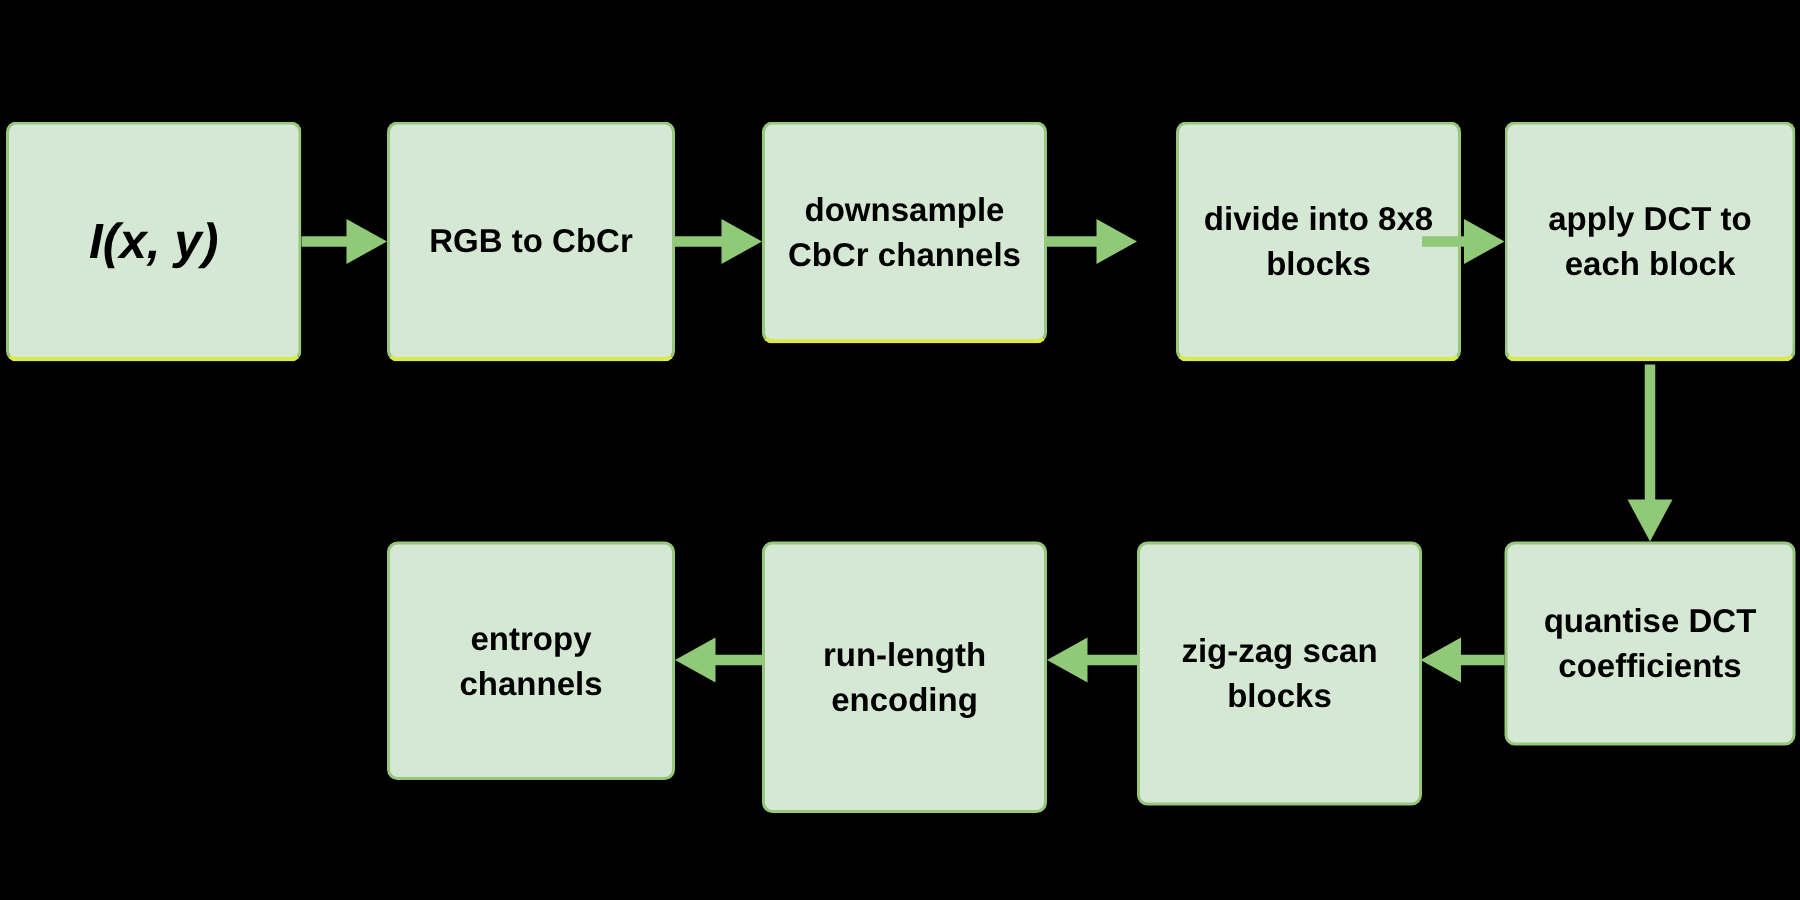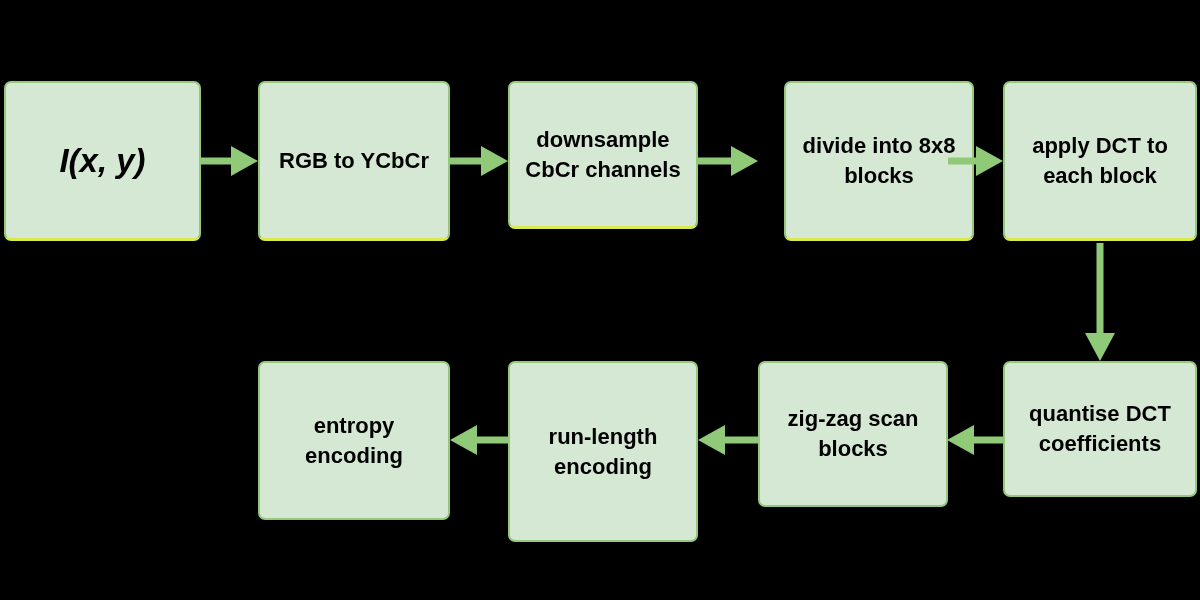--- a/index.html
+++ b/index.html
@@ -59,50 +59,50 @@
 </style>
 </head>
 <body>
 
 <div id="canvas" style="--bg: #000000; --node-fill: #d5e8d4; --node-border: #97c77c; --node-border-bottom: #d9e94e; --arrow: #90c977; --text: #000000;">
 
   <div class="node top-row" style="left:4px;   top:81px; width:197px; height:160px;">
     <span class="label formula">I(x, y)</span>
   </div>
   <div class="node top-row" style="left:258px; top:81px; width:192px; height:160px;">
-    <span class="label">RGB to YCbCr</span>
+    <span class="label">RGB to CbCr</span>
   </div>
   <div class="node top-row" style="left:508px; top:81px; width:190px; height:148px;">
     <span class="label">downsample
 CbCr channels</span>
   </div>
   <div class="node top-row" style="left:758px; top:81px; width:190px; height:160px;margin-left:26px;">
     <span class="label">divide into 8x8
 blocks</span>
   </div>
   <div class="node top-row" style="left:1003px; top:81px; width:194px; height:160px;justify-content:center;">
     <span class="label">apply DCT to
 each block</span>
   </div>
 
   <div class="node" style="left:1003px; top:361px; width:194px; height:136px;">
     <span class="label">quantise DCT
 coefficients</span>
   </div>
-  <div class="node" style="left:758px; top:361px; width:190px; height:146px;">
+  <div class="node" style="left:758px; top:361px; width:190px; height:176px;">
     <span class="label">zig-zag scan
 blocks</span>
   </div>
   <div class="node" style="left:508px; top:361px; width:190px; height:181px;">
     <span class="label">run-length
 encoding</span>
   </div>
   <div class="node" style="left:258px; top:361px; width:192px; height:159px;">
     <span class="label">entropy
-encoding</span>
+channels</span>
   </div>
 
   <svg class="arrow" style="left:201px; top:143px;" width="57" height="36">
     <line class="ashaft" x1="0" y1="18" x2="32" y2="18"></line>
     <polygon class="ahead" points="30,3 57,18 30,33"></polygon>
   </svg>
   <svg class="arrow" style="left:450px; top:143px;" width="58" height="36">
     <line class="ashaft" x1="0" y1="18" x2="33" y2="18"></line>
     <polygon class="ahead" points="31,3 58,18 31,33"></polygon>
   </svg>

